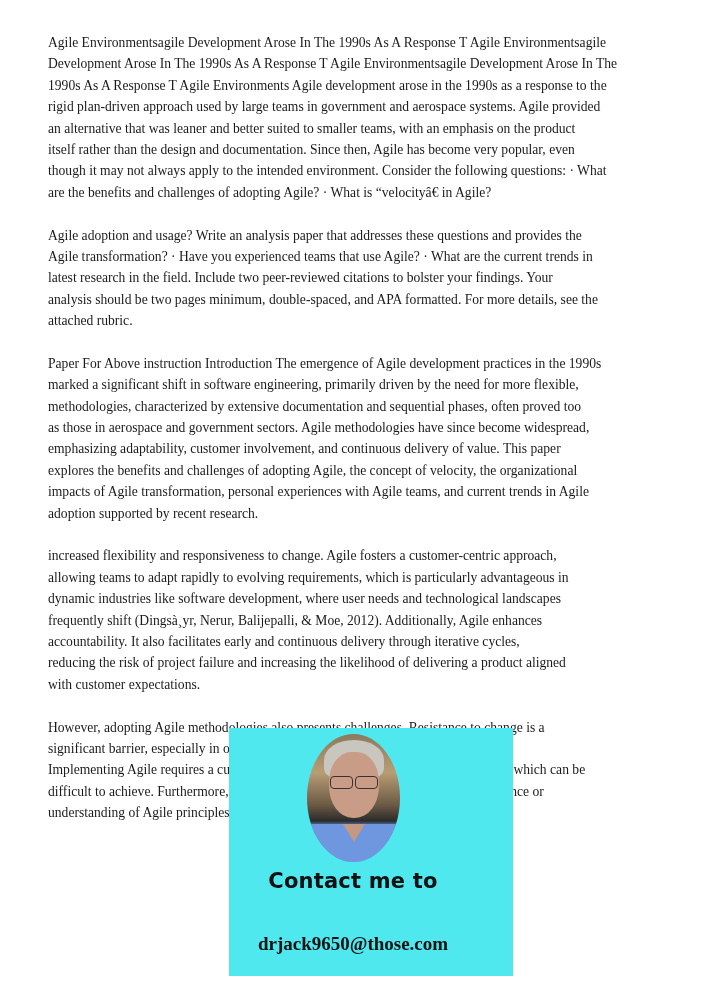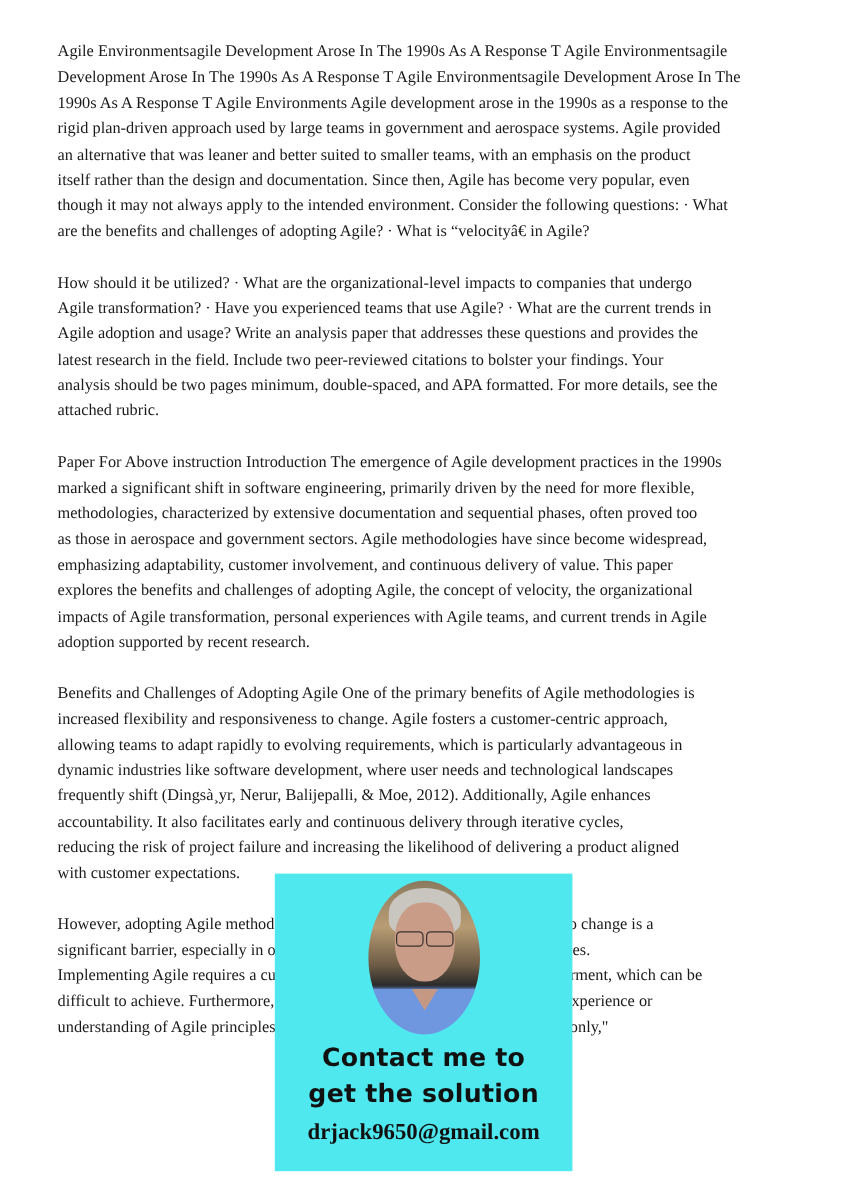--- a/index.html
+++ b/index.html
@@ -32,20 +32,21 @@
       height: 21.4px;
     }
     .promo-card {
       position: absolute;
       left: 229px;
       top: 728px;
       width: 248px;
       height: 248px;
       background: #4ee8ee;
       overflow: hidden;
+      padding-left: 36px;
     }
     .photo {
       position: absolute;
       left: 78px;
       top: 6px;
       width: 93px;
       height: 128px;
       border-radius: 50%;
       overflow: hidden;
       background: linear-gradient(180deg, #8a7a5e 0%, #b89d74 30%, #6d5b45 55%, #2b2b2b 68%, #5f87cf 72%, #7aa4e6 100%);
@@ -137,39 +138,37 @@
     <span class="line">Agile Environmentsagile Development Arose In The 1990s As A Response T Agile Environmentsagile</span>
     <span class="line">Development Arose In The 1990s As A Response T Agile Environmentsagile Development Arose In The</span>
     <span class="line">1990s As A Response T Agile Environments Agile development arose in the 1990s as a response to the</span>
     <span class="line">rigid plan-driven approach used by large teams in government and aerospace systems. Agile provided</span>
     <span class="line">an alternative that was leaner and better suited to smaller teams, with an emphasis on the product</span>
     <span class="line">itself rather than the design and documentation. Since then, Agile has become very popular, even</span>
     <span class="line">though it may not always apply to the intended environment. Consider the following questions: · What</span>
     <span class="line">are the benefits and challenges of adopting Agile? · What is “velocityâ€ in Agile?</span>
   </p>
   <p class="para">
-    <span class="line">How should it be utilized? · What are the organizational-level impacts to companies that undergo</span>
+    <span class="line">Agile adoption and usage? Write an analysis paper that addresses these questions and provides the</span>
     <span class="line">Agile transformation? · Have you experienced teams that use Agile? · What are the current trends in</span>
-    <span class="line">Agile adoption and usage? Write an analysis paper that addresses these questions and provides the</span>
     <span class="line">latest research in the field. Include two peer-reviewed citations to bolster your findings. Your</span>
     <span class="line">analysis should be two pages minimum, double-spaced, and APA formatted. For more details, see the</span>
     <span class="line">attached rubric.</span>
   </p>
   <p class="para">
     <span class="line">Paper For Above instruction Introduction The emergence of Agile development practices in the 1990s</span>
     <span class="line">marked a significant shift in software engineering, primarily driven by the need for more flexible,</span>
     <span class="line">methodologies, characterized by extensive documentation and sequential phases, often proved too</span>
     <span class="line">as those in aerospace and government sectors. Agile methodologies have since become widespread,</span>
     <span class="line">emphasizing adaptability, customer involvement, and continuous delivery of value. This paper</span>
     <span class="line">explores the benefits and challenges of adopting Agile, the concept of velocity, the organizational</span>
     <span class="line">impacts of Agile transformation, personal experiences with Agile teams, and current trends in Agile</span>
     <span class="line">adoption supported by recent research.</span>
   </p>
   <p class="para">
-    <span class="line">Benefits and Challenges of Adopting Agile One of the primary benefits of Agile methodologies is</span>
     <span class="line">increased flexibility and responsiveness to change. Agile fosters a customer-centric approach,</span>
     <span class="line">allowing teams to adapt rapidly to evolving requirements, which is particularly advantageous in</span>
     <span class="line">dynamic industries like software development, where user needs and technological landscapes</span>
     <span class="line">frequently shift (Dingsà¸yr, Nerur, Balijepalli, &amp; Moe, 2012). Additionally, Agile enhances</span>
     <span class="line">accountability. It also facilitates early and continuous delivery through iterative cycles,</span>
     <span class="line">reducing the risk of project failure and increasing the likelihood of delivering a product aligned</span>
     <span class="line">with customer expectations.</span>
   </p>
   <p class="para">
     <span class="line">However, adopting Agile methodologies also presents challenges. Resistance to change is a</span>
@@ -185,15 +184,14 @@
     <div class="shirt"></div>
     <div class="collar"></div>
     <div class="hair"></div>
     <div class="face"></div>
     <div class="glasses">
         <span></span>
         <span></span>
       </div>
   </div>
   <div class="cta cta-1">Contact me to</div>
-  <div class="cta cta-2">get the solution</div>
-  <div class="email">drjack9650@gmail.com</div>
+  <div class="email">drjack9650@those.com</div>
 </div>
 
 </body></html>

